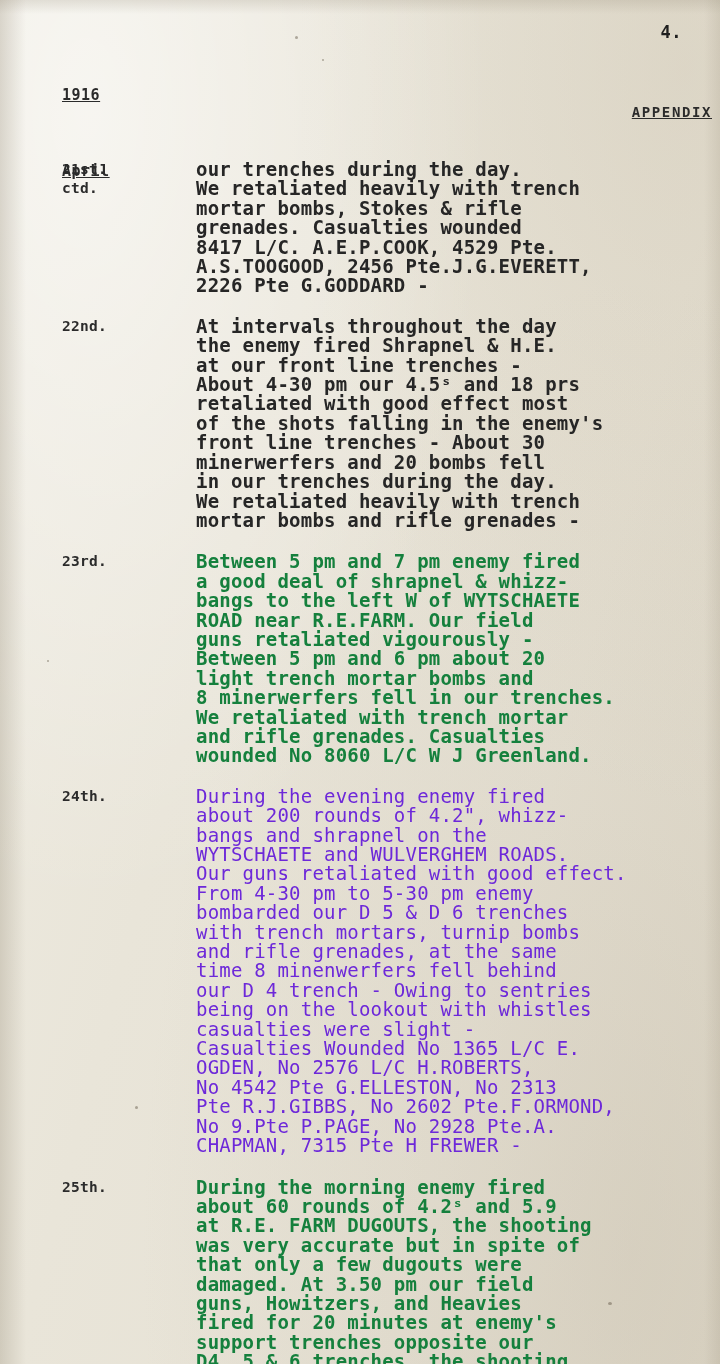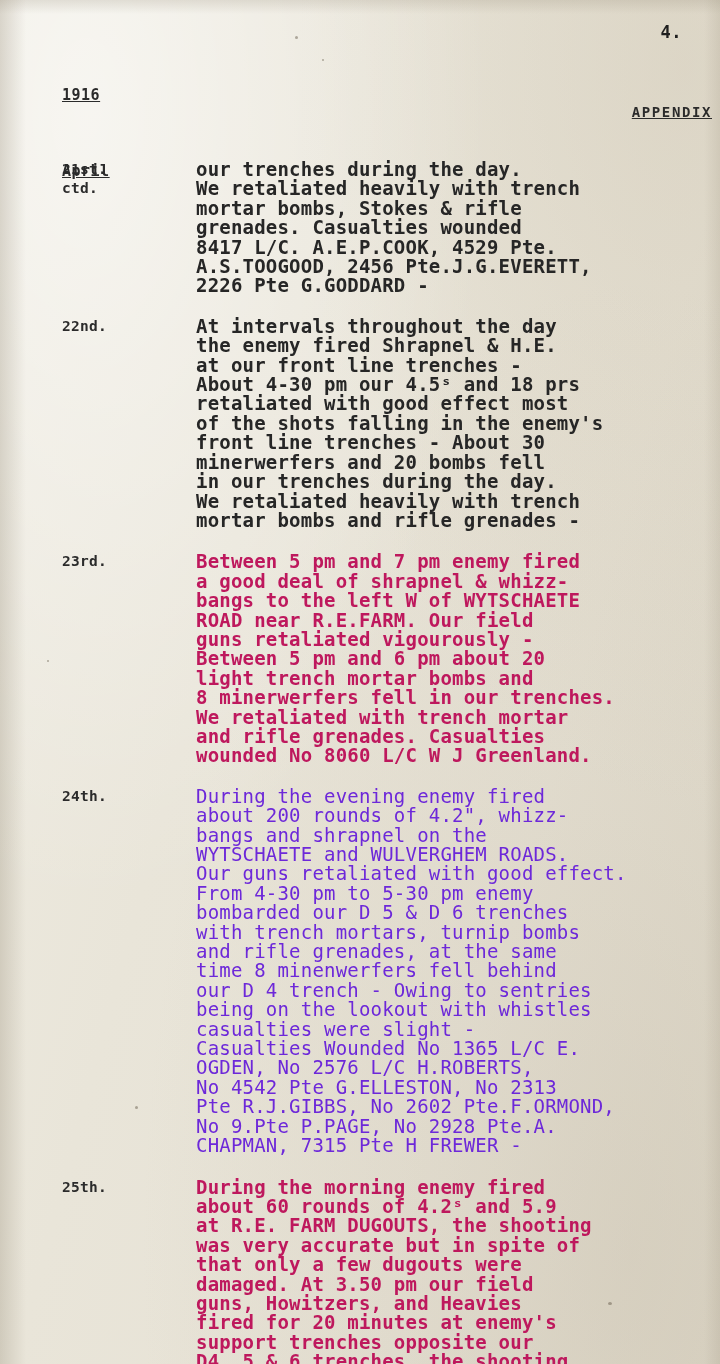--- a/index.html
+++ b/index.html
@@ -129,21 +129,21 @@
     white-space: pre-line;
     font-weight: bold;
     color: #262626;
   }
   
   .faint .entry-body {
     color: #6d28d9;
     font-weight: normal;
   }
   .semi .entry-body {
-    color: #be185d;
+    color: #15803d;
   }
 </style>
 </head>
 <body>
 
 <div class="paper"></div>
 <div class="edge-left"></div>
 <div class="edge-top"></div>
 <div class="edge-right"></div>
 <div class="speck" style="left:295px;top:36px;width:3px;height:3px;"></div>

